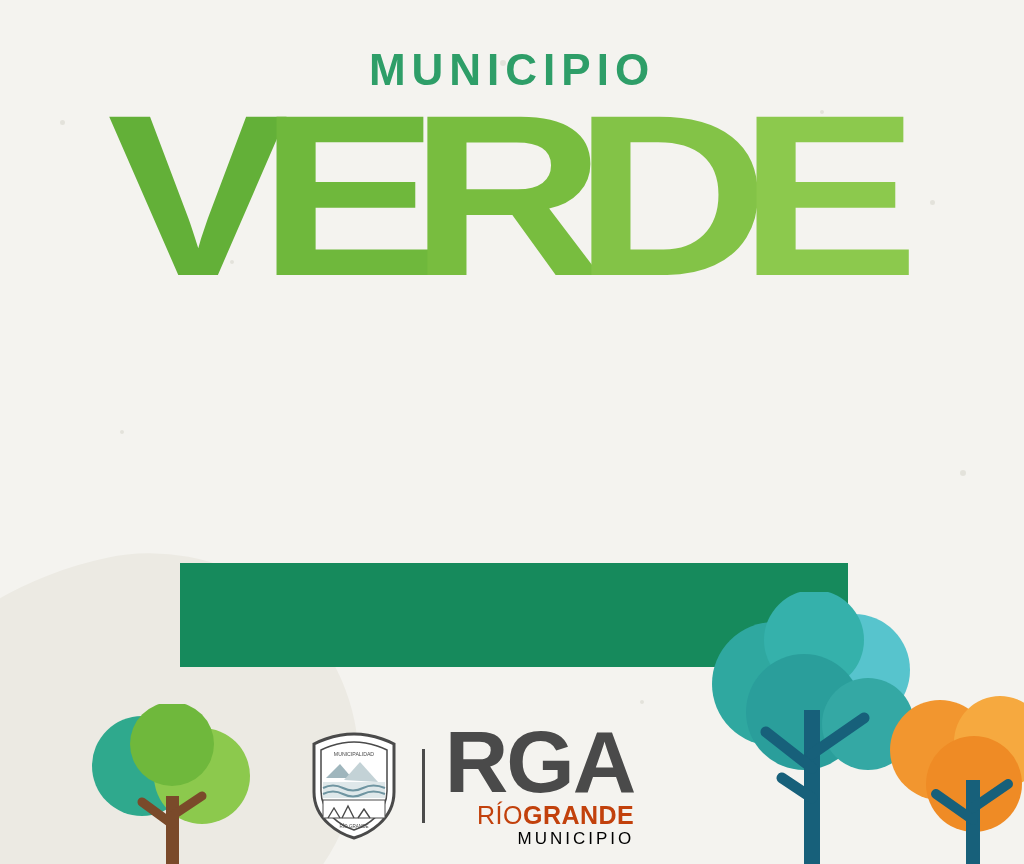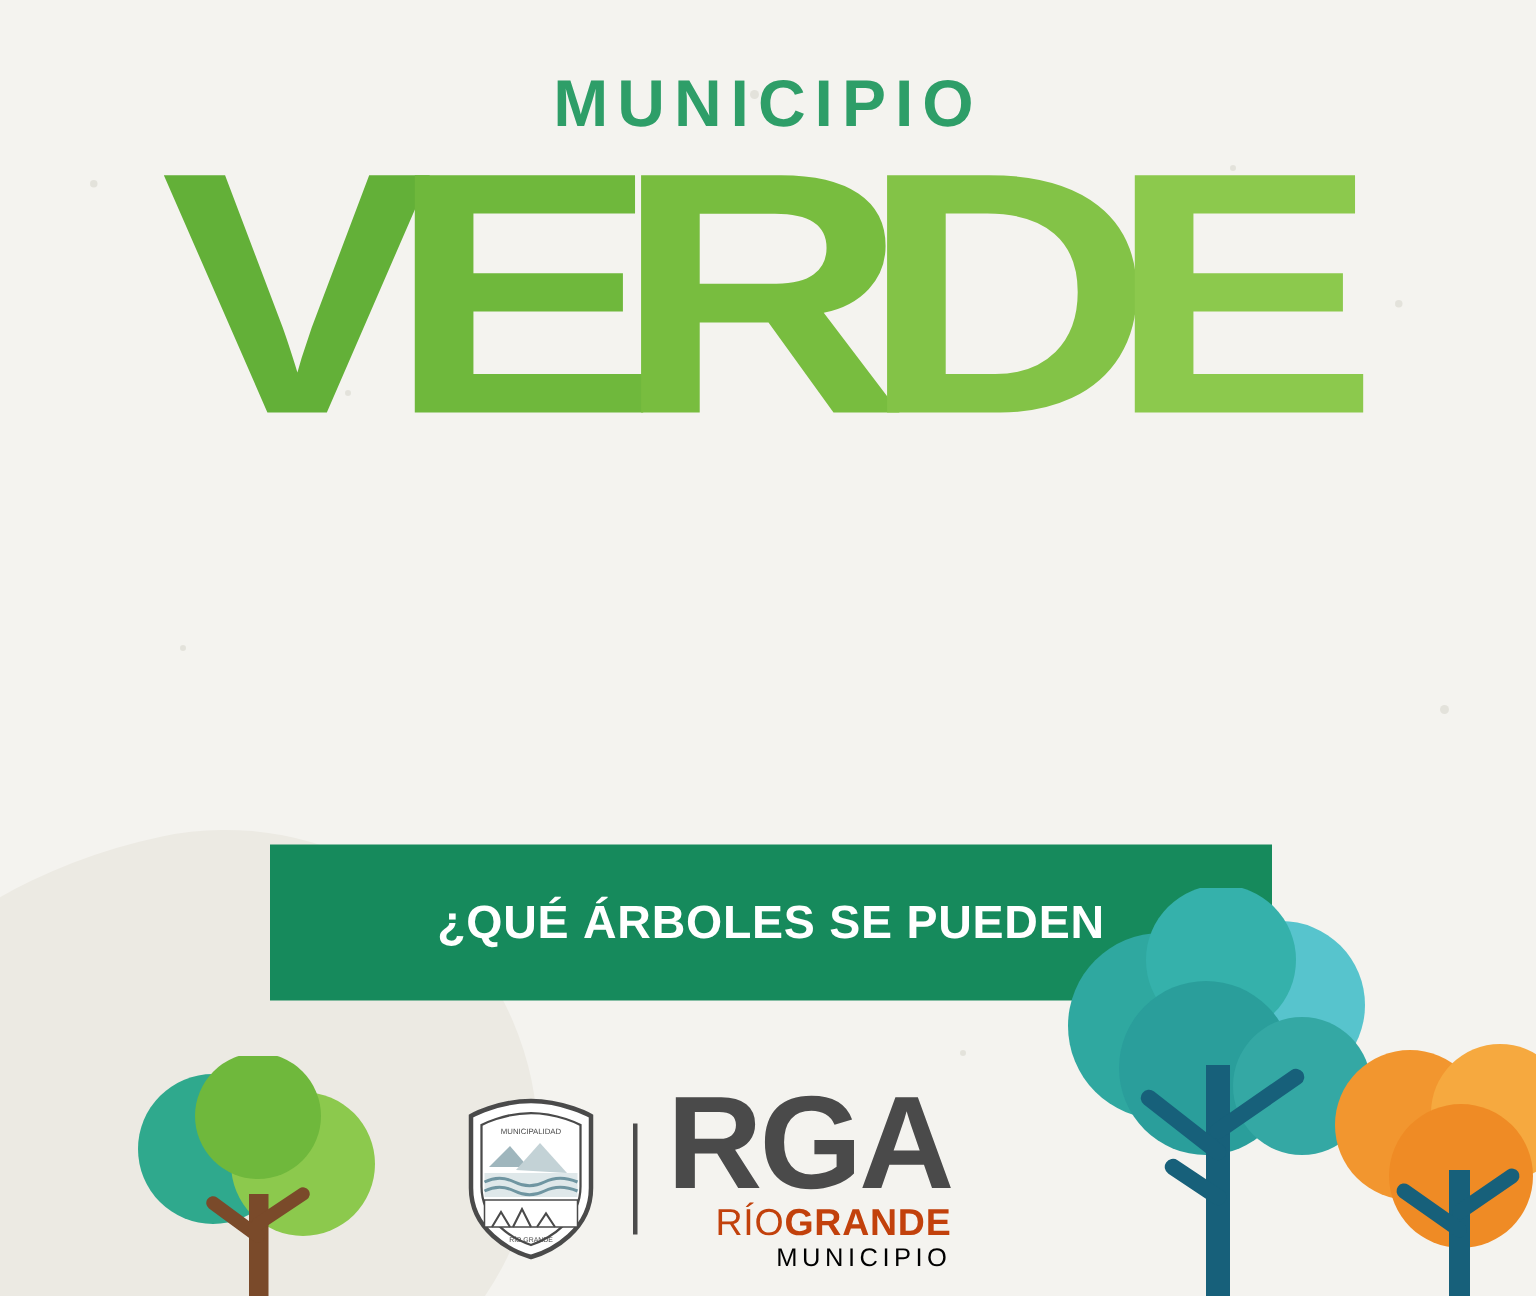--- a/index.html
+++ b/index.html
@@ -197,21 +197,20 @@
   <div class="headline">
     <div class="kicker">MUNICIPIO</div>
 
     <div class="word word-verde">
       <span class="v1">V</span><span class="v2">E</span><span class="v3">R</span><span class="v4">D</span><span class="v5">E</span>
     </div>
   </div>
 
   <div class="banner">
     <div class="banner-text">
-      <div>¿QUÉ ÁRBOLES SE PUEDEN</div>
     </div>
   </div>
 
   <svg class="tree tree-left" width="190" height="160" viewBox="0 0 190 160">
     <circle cx="62" cy="62" r="50" fill="#2fa98d"></circle>
     <circle cx="122" cy="72" r="48" fill="#8cc94d"></circle>
     <circle cx="92" cy="40" r="42" fill="#6fb83c"></circle>
     <rect x="86" y="92" width="13" height="68" fill="#7a4a2a"></rect>
     <path d="M92 120 L62 98 M92 112 L122 92" stroke="#7a4a2a" stroke-width="9" stroke-linecap="round"></path>
   </svg>

